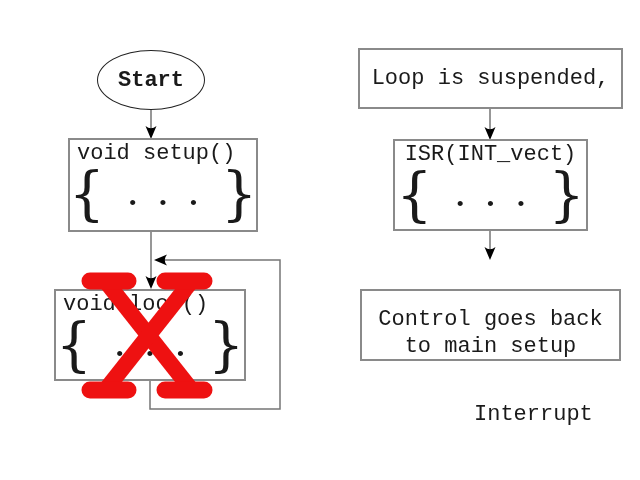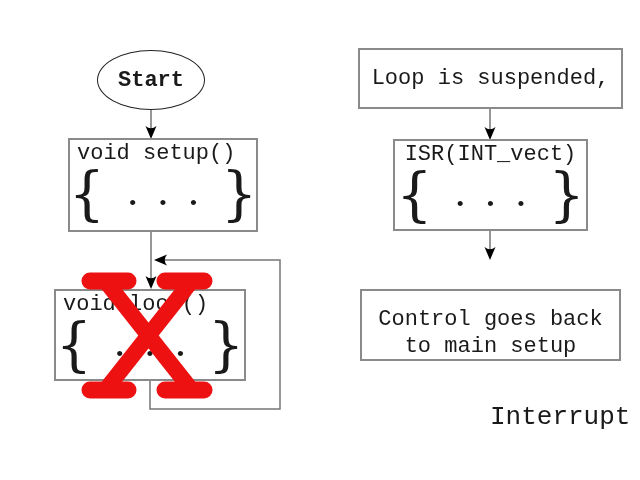--- a/index.html
+++ b/index.html
@@ -80,23 +80,23 @@
     line-height: 8px;
   }
   .textbox {
     font-size: 22px;
     line-height: 27px;
     text-align: center;
     padding-top: 15px;
   }
   .caption {
     position: absolute;
-    left: 490px;
+    left: 474px;
     top: 402px;
-    font-size: 26px;
+    font-size: 22px;
     z-index: 2;
     white-space: nowrap;
   }
 </style>
 </head>
 <body>
 
 <div class="canvas">
 
   <svg class="layer connector-layer" viewBox="0 0 640 480">

